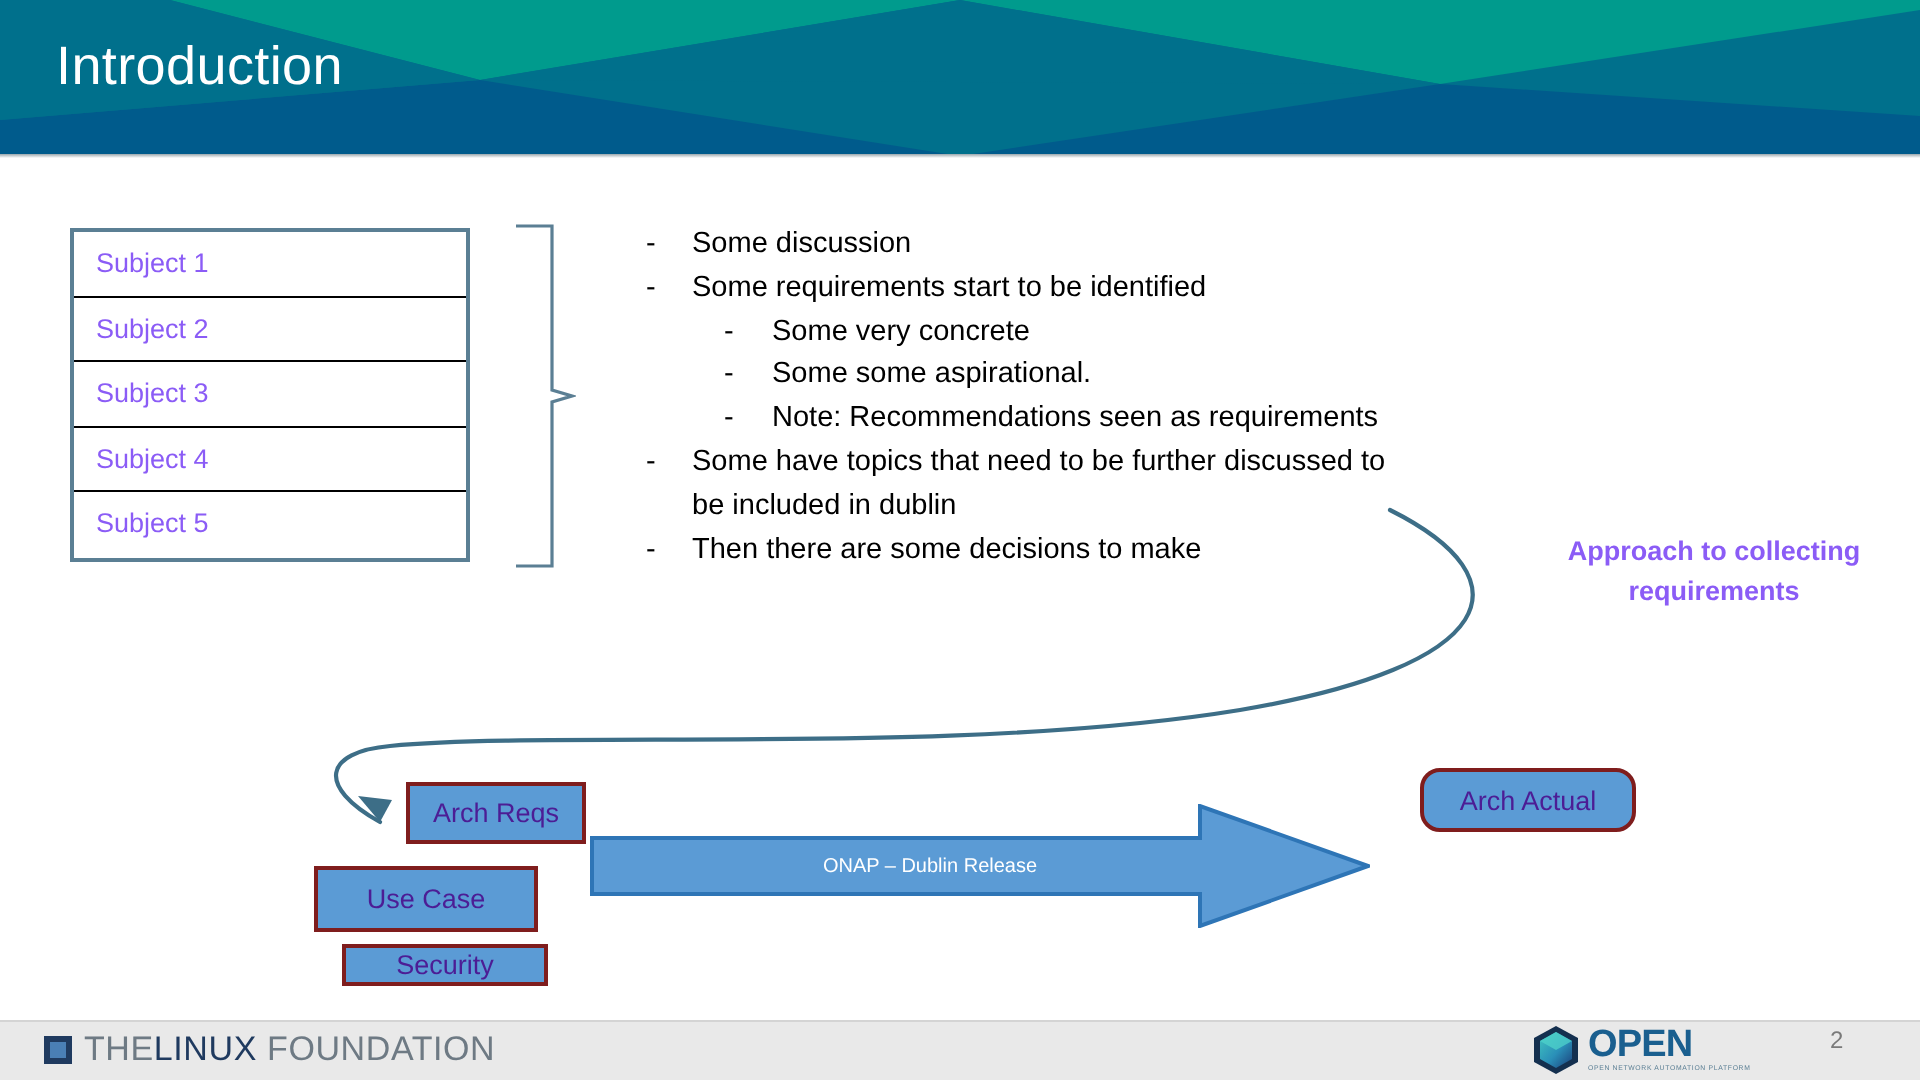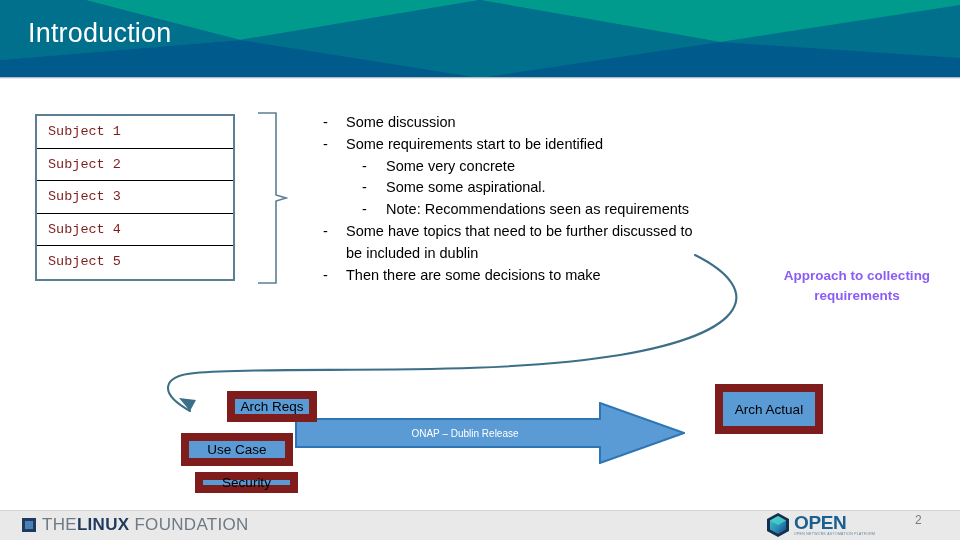--- a/index.html
+++ b/index.html
@@ -59,25 +59,24 @@
     width: 200px;
     border: 2px solid #5b7f94;
     box-sizing: border-box;
     background: #ffffff;
   }
   .subject-row {
     height: 32.5px;
     line-height: 32.5px;
     padding-left: 11px;
     font-size: 13.5px;
-    color: #7f1d1d;
+    color: #8b5cf6;
     border-bottom: 1px solid #000000;
     box-sizing: border-box;
     white-space: nowrap;
-    font-family: Liberation Mono, monospace;
   }
   .subject-row:last-child {
     border-bottom: none;
   }
 
   
   #brace {
     position: absolute;
     left: 252px;
     top: 110px;
@@ -129,34 +128,33 @@
     line-height: 20px;
     font-weight: bold;
     text-align: center;
     color: #8b5cf6;
   }
 
   
   .blue-box {
     position: absolute;
     background: #5B9BD5;
-    border: 8px solid #7f1d1d;
+    border: 2px solid #7f1d1d;
     box-sizing: border-box;
-    color: #000000;
+    color: #4c1d95;
     font-size: 13.5px;
     display: flex;
     align-items: center;
     justify-content: center;
     white-space: nowrap;
-    margin-left: 24px;
   }
   #box-arch-reqs { left: 203px; top: 391px; width: 90px; height: 31px; }
   #box-use-case  { left: 157px; top: 433px; width: 112px; height: 33px; }
   #box-security  { left: 171px; top: 472px; width: 103px; height: 21px; }
-  #box-arch-actual { left: 691px; top: 384px; width: 108px; height: 50px; }
+  #box-arch-actual { left: 710px; top: 384px; width: 108px; height: 32px; border-radius: 10px; }
 
   
   #release-arrow {
     position: absolute;
     left: 295px;
     top: 402px;
     width: 390px;
     height: 62px;
   }
   #release-arrow-label {
@@ -205,21 +203,21 @@
     width: 8px; height: 8px;
     background: #4a7fb5;
   }
   .lf-text {
     font-size: 17px;
     letter-spacing: 0.3px;
     line-height: 18px;
     color: #6e7a84;
     font-weight: normal;
   }
-  .lf-text b { color: #1f3a5f; font-weight: bold; }
+  .lf-text b { color: #1f3a5f; font-weight: normal; }
 
   #onap-logo {
     position: absolute;
     left: 765px;
     top: 512px;
     display: flex;
     align-items: center;
     height: 26px;
   }
   #onap-hex { width: 26px; height: 26px; margin-right: 3px; }

